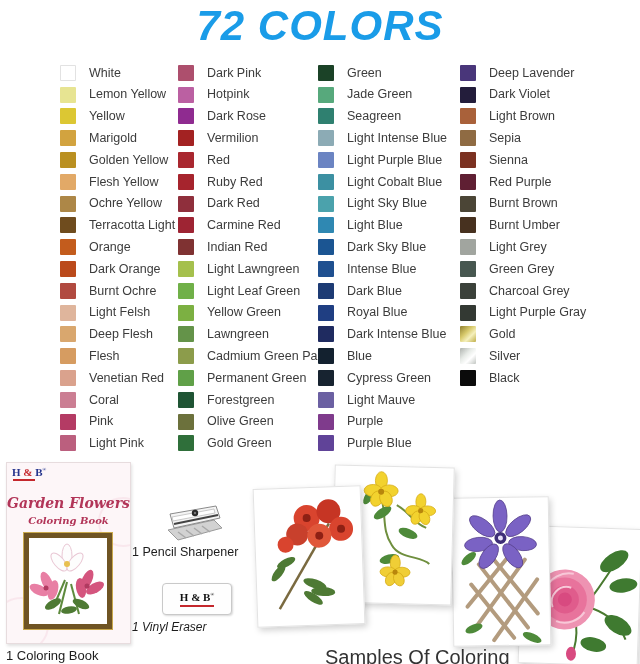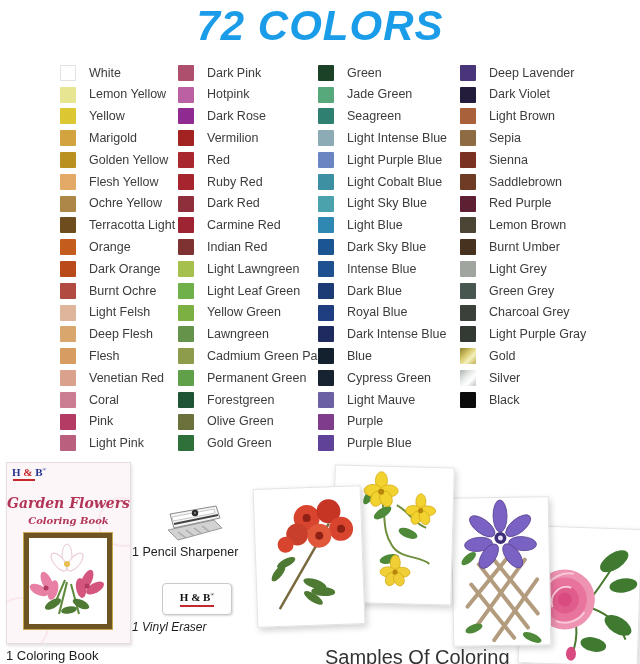--- a/index.html
+++ b/index.html
@@ -297,30 +297,26 @@
       </div>
       <div class="color-item">
         <span class="swatch" style="background: rgb(143, 107, 67);"></span>
         <span class="color-label">Sepia</span>
       </div>
       <div class="color-item">
         <span class="swatch" style="background: rgb(123, 49, 33);"></span>
         <span class="color-label">Sienna</span>
       </div>
       <div class="color-item">
-        <span class="swatch" style="background: rgb(111, 59, 37);"></span>
-        <span class="color-label">Saddlebrown</span>
-      </div>
-      <div class="color-item">
         <span class="swatch" style="background: rgb(95, 31, 51);"></span>
         <span class="color-label">Red Purple</span>
       </div>
       <div class="color-item">
         <span class="swatch" style="background: rgb(75, 69, 54);"></span>
-        <span class="color-label">Lemon Brown</span>
+        <span class="color-label">Burnt Brown</span>
       </div>
       <div class="color-item">
         <span class="swatch" style="background: rgb(71, 49, 31);"></span>
         <span class="color-label">Burnt Umber</span>
       </div>
       <div class="color-item">
         <span class="swatch" style="background: rgb(161, 165, 159);"></span>
         <span class="color-label">Light Grey</span>
       </div>
       <div class="color-item">

